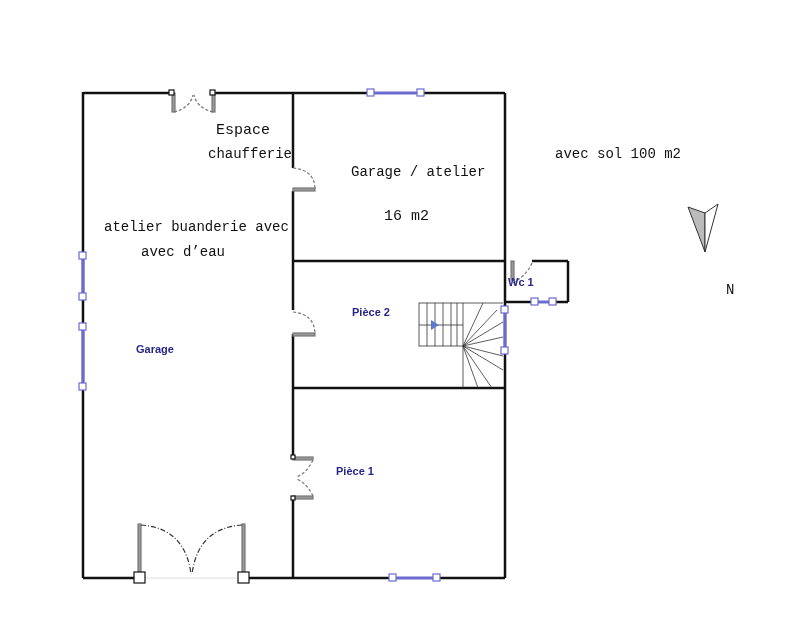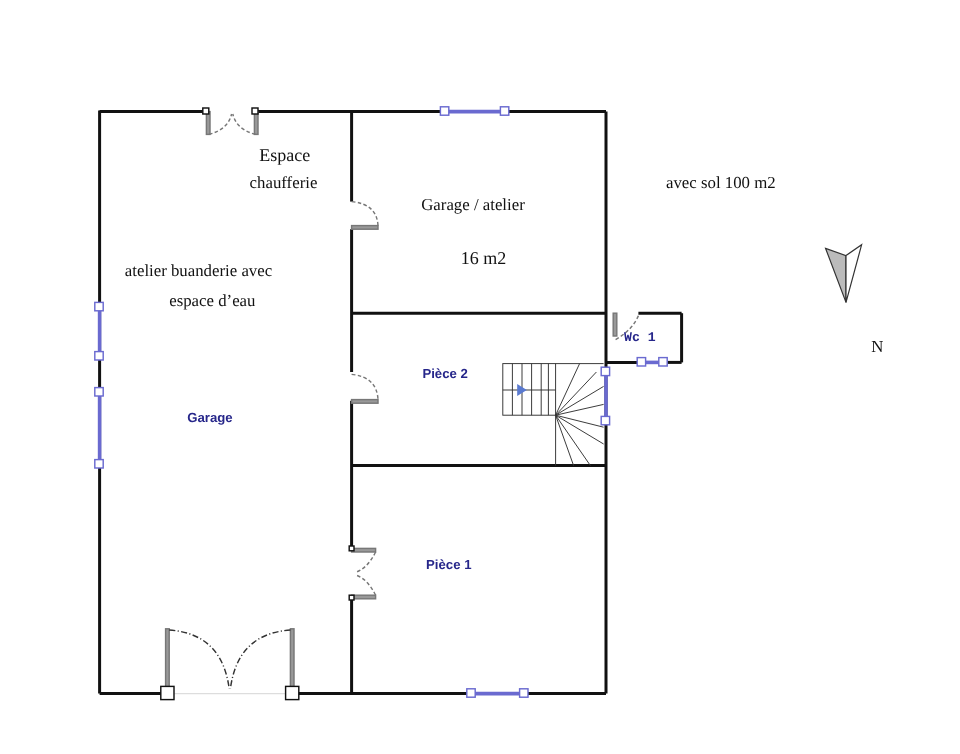--- a/index.html
+++ b/index.html
@@ -1,18 +1,18 @@
 <!DOCTYPE html>
 <html><head>
 <meta charset="utf-8">
 <style>
   html,body{margin:0;padding:0;background:#ffffff;}
   body{width:800px;height:628px;position:relative;overflow:hidden;font-family:"DejaVu Sans",sans-serif;}
   svg{position:absolute;left:0;top:0;}
-  .lbl{position:absolute;white-space:nowrap;font-family:Liberation Serif, serif;color:#111;font-size:14px;}
+  .lbl{position:absolute;white-space:nowrap;font-family:Liberation Mono, monospace;color:#111;font-size:14px;}
   .room{position:absolute;white-space:nowrap;font-family:"Liberation Sans",sans-serif;font-weight:bold;font-size:11px;color:#26268a;}
 </style>
 </head>
 <body>
 
 <svg width="800" height="628" viewBox="0 0 800 628">
   <g stroke="#111" stroke-width="2.5" fill="none">
 
     <line x1="83" y1="92" x2="83" y2="578"></line>
 
@@ -120,22 +120,22 @@
 
   <g>
     <polygon points="688,207 705,213 705,252" fill="#bbb" stroke="#333" stroke-width="1"></polygon>
     <polygon points="705,213 718,204 705,252" fill="#fff" stroke="#333" stroke-width="1"></polygon>
   </g>
 </svg>
 
 <div class="lbl" style="left:216px;top:122px;font-size:15px;">Espace</div>
 <div class="lbl" style="left:208px;top:146px;font-size:14px;">chaufferie</div>
 <div class="lbl" style="left:104px;top:219px;font-size:14px;">atelier buanderie avec</div>
-<div class="lbl" style="left:141px;top:244px;font-size:14px;">espace d’eau</div>
+<div class="lbl" style="left:141px;top:244px;font-size:14px;">avec d’eau</div>
 <div class="lbl" style="left:351px;top:164px;font-size:14px;">Garage / atelier</div>
 <div class="lbl" style="left:384px;top:208px;font-size:15px;text-align:right;">16 m2</div>
 <div class="lbl" style="left:555px;top:146px;font-size:14px;">avec sol 100 m2</div>
 <div class="lbl" style="left:726px;top:282px;font-size:14px;">N</div>
 
-<div class="room" style="left:156px;top:343px;">Garage</div>
+<div class="room" style="left:136px;top:343px;">Garage</div>
 <div class="room" style="left:352px;top:306px;">Pièce 2</div>
-<div class="room" style="left:355px;top:465px;">Pièce 1</div>
-<div class="room" style="left:520px;top:276px;font-family:Liberation Mono, monospace;">Wc 1</div>
+<div class="room" style="left:336px;top:465px;">Pièce 1</div>
+<div class="room" style="left:508px;top:276px;">Wc 1</div>
 
 </body></html>

